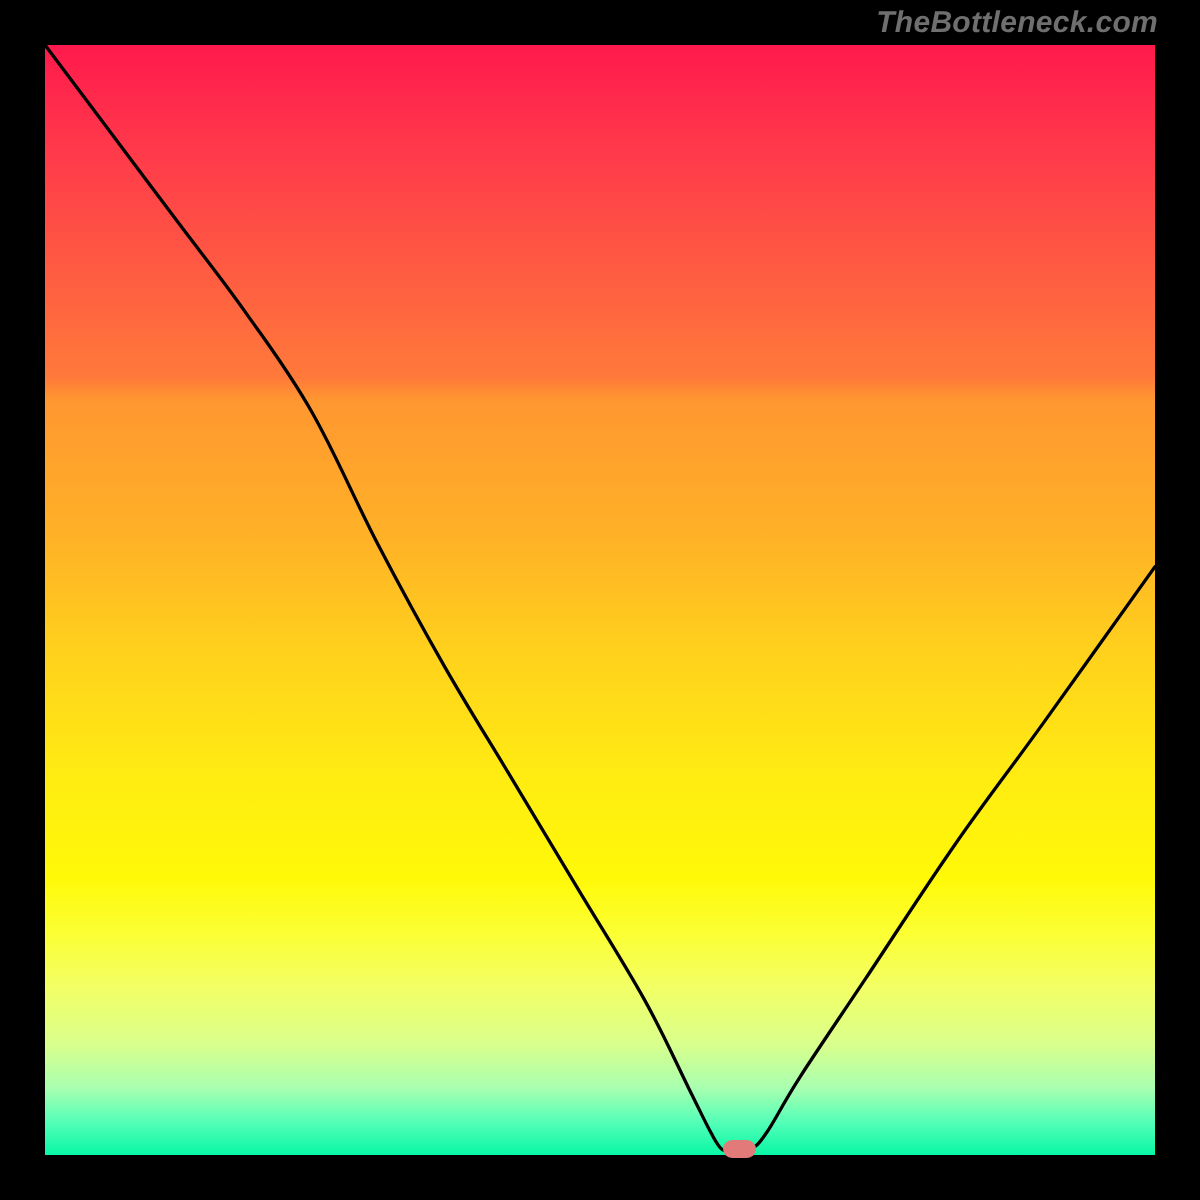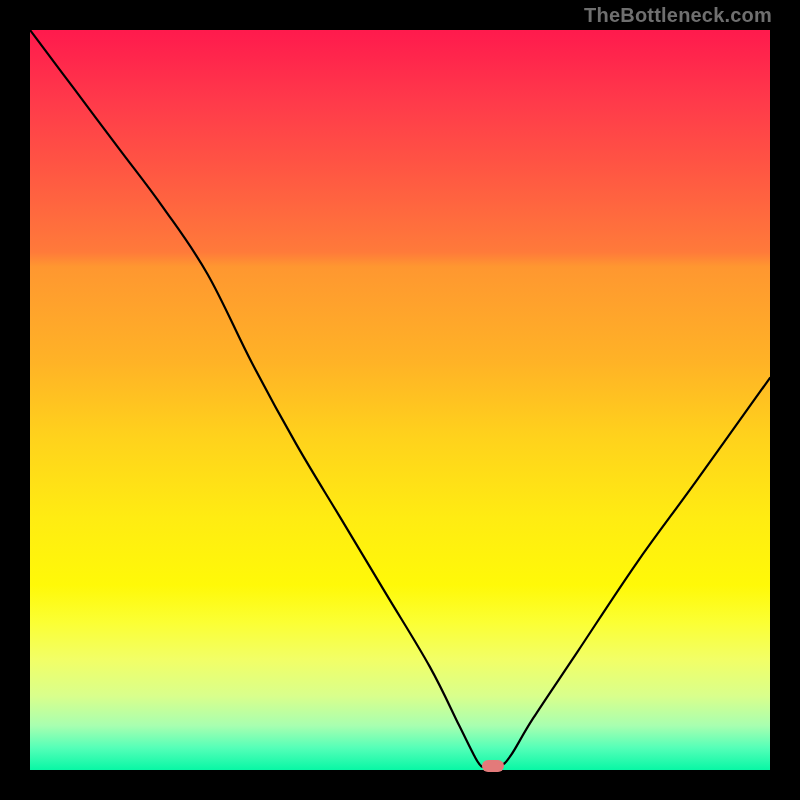--- a/index.html
+++ b/index.html
@@ -50,20 +50,21 @@
   }
   .watermark {
     position: absolute;
     top: 4px;
     right: 28px;
     font-family: Arial, Helvetica, sans-serif;
     font-size: 20px;
     font-weight: 600;
     color: #6f6f6f;
     letter-spacing: 0.2px;
+    font-style: italic;
   }
 </style>
 </head>
 <body>
 
 <div class="frame">
 
   <div class="watermark">TheBottleneck.com</div>
 
   <div class="plot-area">

